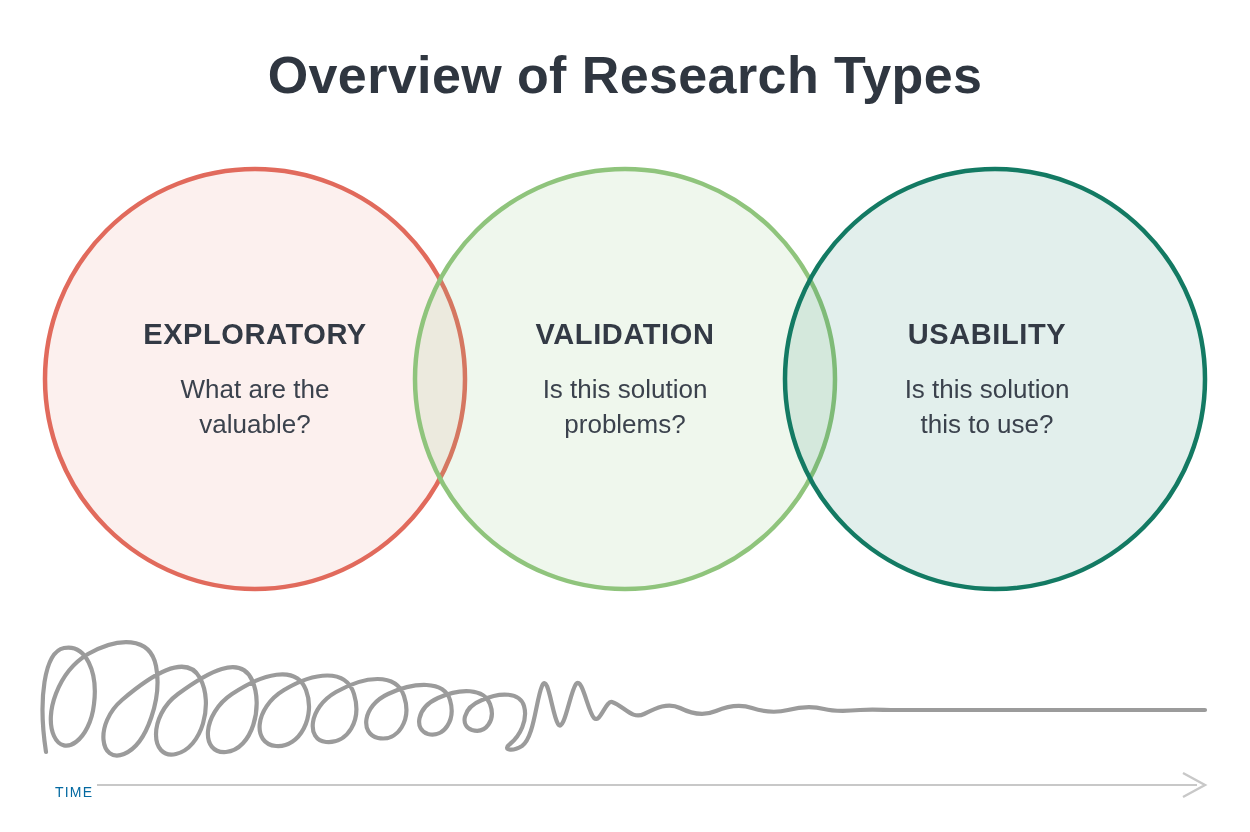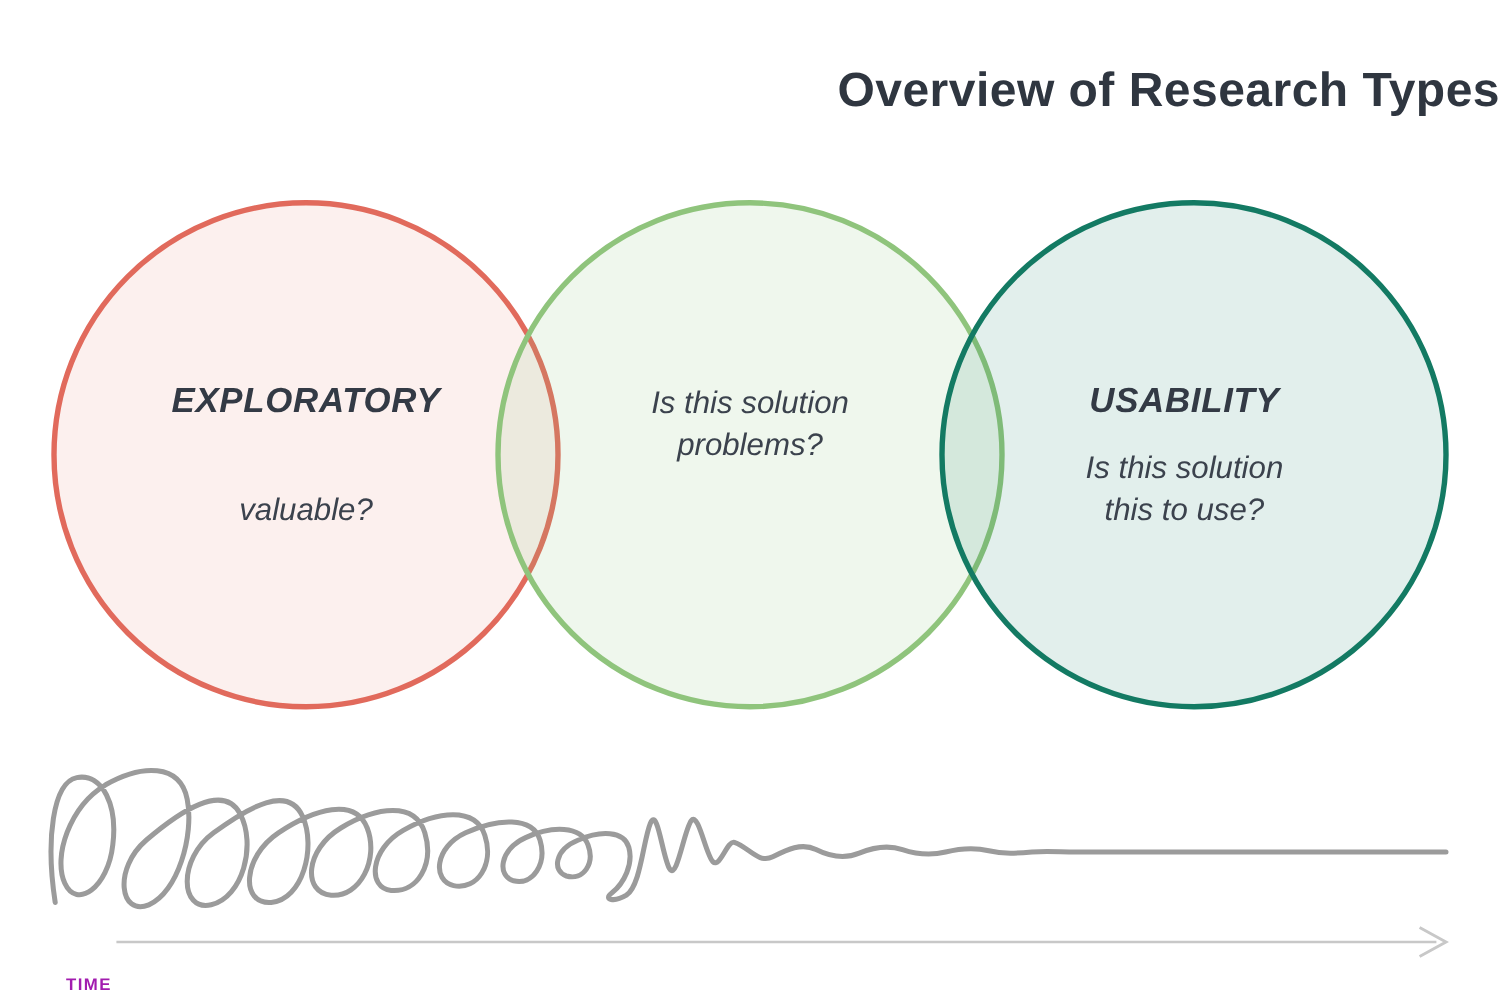--- a/index.html
+++ b/index.html
@@ -10,40 +10,39 @@
     background: #ffffff;
     overflow: hidden;
     font-family: "Liberation Sans", sans-serif;
   }
   .page-title {
     position: absolute;
     top: 52px;
     left: 0;
     width: 100%;
     margin: 0;
-    text-align: right;
-    font-size: 40px;
+    text-align: center;
+    font-size: 52px;
     line-height: 46px;
     font-weight: 700;
     letter-spacing: 0.4px;
     color: #2f3640;
   }
   .diagram-svg {
     position: absolute;
     top: 0;
     left: 0;
     width: 1250px;
     height: 832px;
   }
   .circle-label {
     position: absolute;
     top: 318px;
     width: 340px;
     text-align: center;
-    font-style: italic;
   }
   .circle-label.c1 { left: 85px; }
   .circle-label.c2 { left: 455px; }
   .circle-label.c3 { left: 817px; }
   .circle-heading {
     font-size: 29px;
     font-weight: 700;
     letter-spacing: 0.6px;
     color: #333a45;
     margin: 0 0 21px 0;
@@ -51,25 +50,25 @@
   .circle-question {
     font-size: 26px;
     font-weight: 400;
     line-height: 35px;
     color: #3b424d;
     margin: 0;
   }
   .time-label {
     position: absolute;
     left: 55px;
-    top: 812px;
+    top: 784px;
     font-size: 14px;
-    font-weight: 700;
+    font-weight: 400;
     letter-spacing: 1.2px;
-    color: #a21caf;
+    color: #0369a1;
   }
 </style>
 </head>
 <body>
 
 <div class="canvas">
 
   <h1 class="page-title">Overview of Research Types</h1>
 
   <svg class="diagram-svg" viewBox="0 0 1250 832" xmlns="http://www.w3.org/2000/svg">
@@ -79,26 +78,27 @@
 
     <path fill="none" stroke-width="4.2" stroke-linecap="round" stroke-linejoin="round" d="M46,752 C38,700 44,652 64,648 C86,644 98,672 94,704 C90,740 64,758 54,736 C44,714 58,672 88,654 C118,637 150,636 156,666 C162,696 148,744 124,754 C100,764 94,724 122,700 C150,676 186,652 200,678 C214,704 202,748 176,754 C150,760 148,716 178,694 C208,672 240,654 252,680 C264,706 252,750 226,752 C200,754 202,714 232,694 C262,674 296,664 306,690 C316,716 300,748 276,746 C252,744 254,708 284,690 C314,672 346,668 354,694 C362,720 348,744 326,742 C306,740 308,708 336,692 C364,676 396,672 404,696 C412,720 398,742 378,738 C360,734 362,706 388,694 C414,682 444,680 450,700 C456,720 444,738 428,734 C414,730 416,708 438,698 C460,688 484,688 490,704 C496,720 486,734 472,730 C460,726 462,708 482,700 C500,692 520,692 524,706 C528,720 520,736 510,744 C502,750 512,752 522,746 C534,738 536,700 542,686 C548,672 552,714 558,724 C564,734 570,692 576,684 C582,676 588,712 594,718 C600,724 606,700 612,702 C624,706 632,720 644,714 C656,708 668,702 680,708 C692,714 704,716 716,711 C728,706 740,704 752,708 C764,712 776,713 788,710 C800,707 812,706 824,709 C836,712 848,711 860,710 C872,709 884,710 896,710 L1205,710" stroke="#9b9b9b"></path>
 
     <line x1="97" y1="785" x2="1197" y2="785" stroke-width="2" stroke="#c8c8c8"></line>
     <polyline points="1183,773 1205,785 1183,797" fill="none" stroke-width="2.4" stroke="#c8c8c8"></polyline>
   </svg>
 
   <div class="circle-label c1">
     <div class="circle-heading">EXPLORATORY</div>
     <div class="circle-question">
-      <br>
+      <span>What are the</span><br>
       <span>valuable?</span>
     </div>
   </div>
 
   <div class="circle-label c2">
+    <div class="circle-heading">VALIDATION</div>
     <div class="circle-question">
       <span>Is this solution</span><br>
       <span>problems?</span>
     </div>
   </div>
 
   <div class="circle-label c3">
     <div class="circle-heading">USABILITY</div>
     <div class="circle-question">
       <span>Is this solution</span><br>

